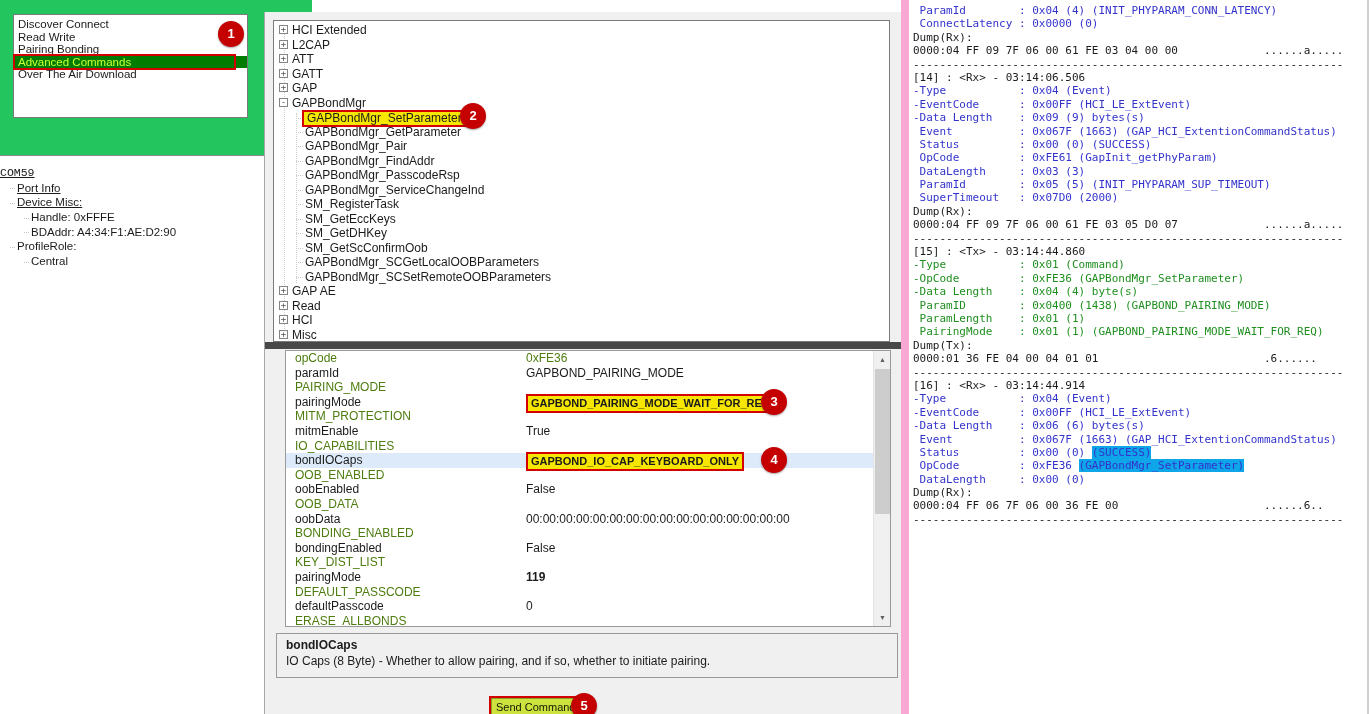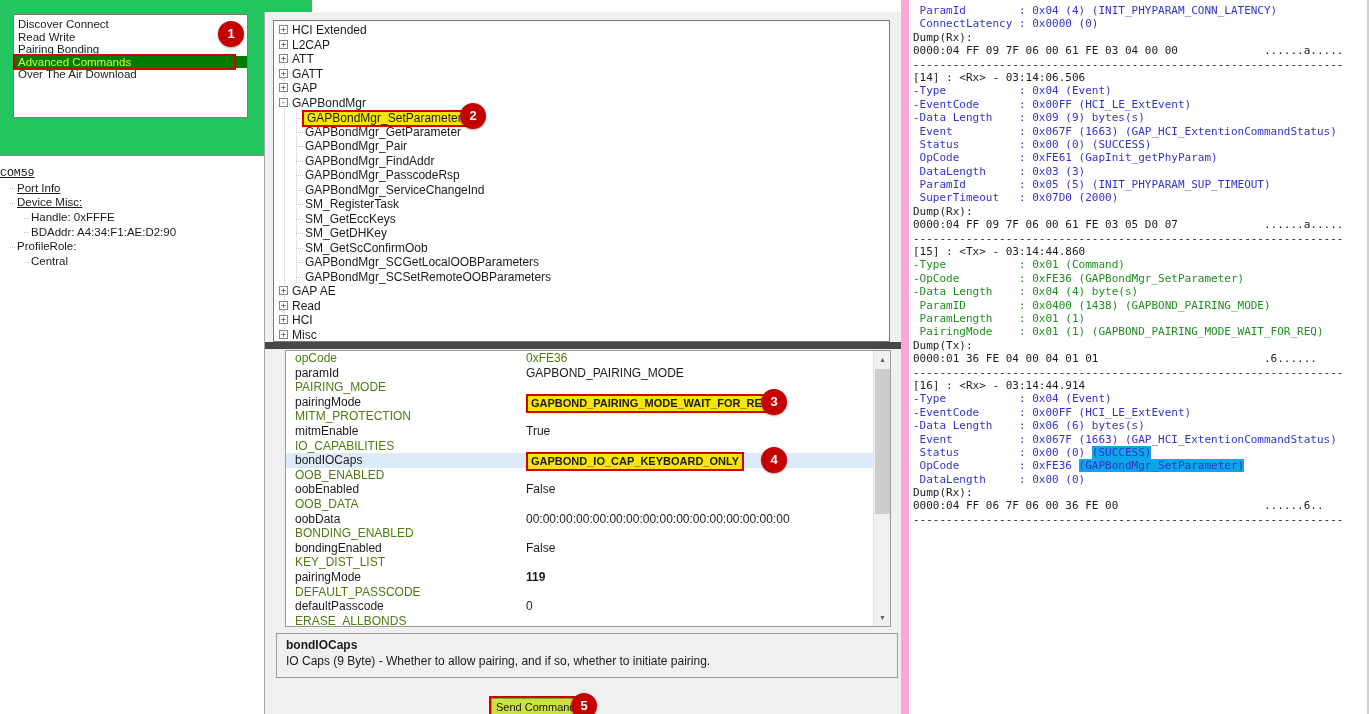--- a/index.html
+++ b/index.html
@@ -255,21 +255,21 @@
           </div>
         </div>
       <div class="scrollbar">
         <div class="sb-btn sb-up">▲</div>
         <div class="sb-thumb"></div>
         <div class="sb-btn sb-down">▼</div>
       </div>
     </div>
     <div class="desc-box">
       <div class="desc-title">bondIOCaps</div>
-      <div class="desc-text">IO Caps (9 Byte) - Whether to allow pairing, and if so, whether to initiate pairing.</div>
+      <div class="desc-text">IO Caps (8 Byte) - Whether to allow pairing, and if so, whether to initiate pairing.</div>
     </div>
     <div class="send-area">
       <div class="btn-frame">
         <button class="send-btn">Send Command</button>
       </div>
       <div class="badge badge-send">5</div>
     </div>
   </div>
 
   <div class="log-col">

